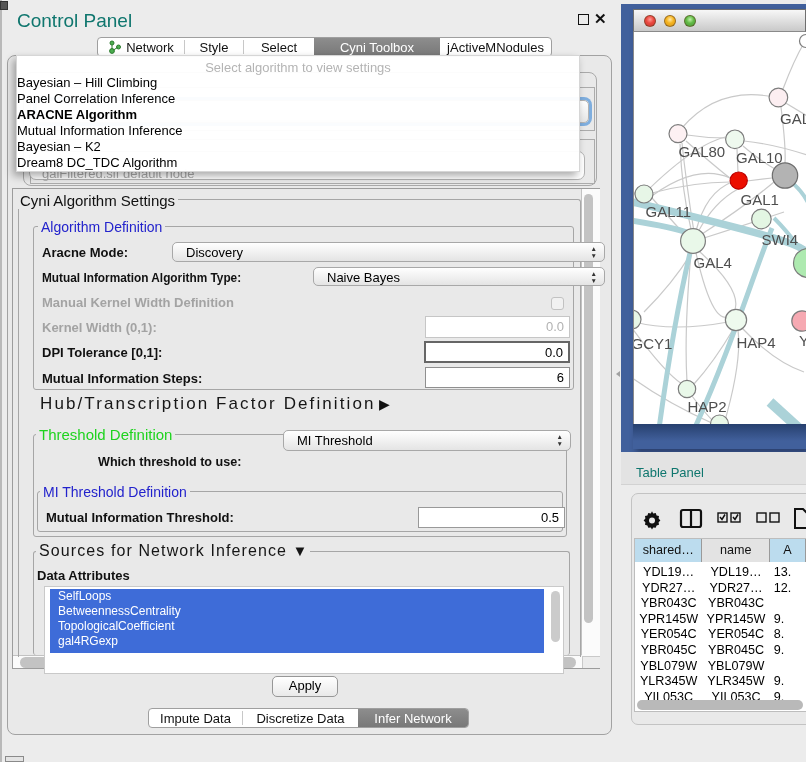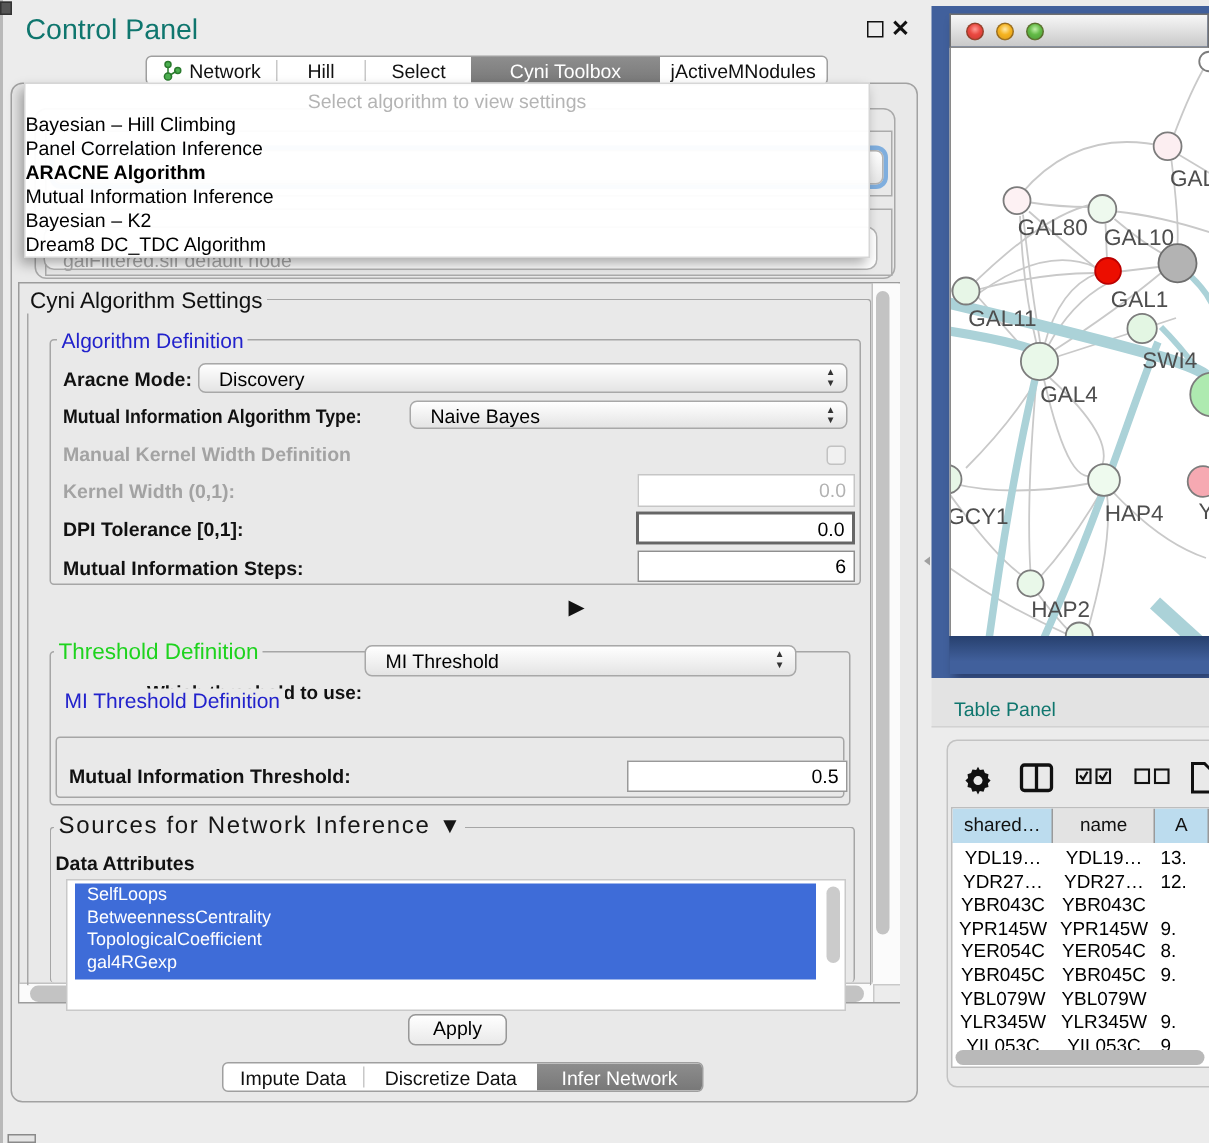--- a/index.html
+++ b/index.html
@@ -46,21 +46,21 @@
 #vsbLine { left:581px; top:189px; width:1px; height:466px; background:#c2c2c2; }
 #vThumb { left:584px; top:194px; width:9px; height:429px; background:#c3c3c3; border-radius:5px; }
 #hsbLine { left:13px; top:655px; width:568px; height:1px; background:#c2c2c2; }
 #hThumb { left:20px; top:657px; width:556px; height:11px; background:#c3c3c3; border-radius:6px; }
 
 
 .tg { position:absolute; border:1px solid #a6a6a6; border-radius:3px; }
 .tgLabel { position:absolute; background:#e9e9e9; padding:0 3px; font-size:14px; white-space:nowrap; }
 .lblB { font-weight:bold; font-size:13px; color:#111; position:absolute; white-space:nowrap; }
 .lblDis { color:#a3a3a3; }
-.combo { position:absolute; border:1.5px solid #a8a8a8; border-radius:5px; background:linear-gradient(#ffffff,#e4e4e4); font-size:13px; color:#000; }
+.combo { position:absolute; border:1.5px solid #a8a8a8; border-radius:5px; background:linear-gradient(#ffffff,#e4e4e4); font-size:13px; color:#000;margin-left:40px; }
 .combo .ct { position:absolute; left:13px; top:2px; }
 .combo .arr { position:absolute; right:7px; top:2px; font-size:6.5px; color:#333; line-height:7px; letter-spacing:0; }
 .tf { position:absolute; background:#fff; font-size:13px; text-align:right; padding-right:5px; }
 
 
 #srcList { left:44px; top:586px; width:520px; height:88px; background:#fff; border:1px solid #c9c9c9; overflow:hidden; }
 #srcSel { position:absolute; left:5px; top:2px; width:494px; height:64px; background:#3e6cd8; }
 #srcSel div { color:#fff; font-size:12px; padding-left:8px; height:15px; line-height:15px; }
 #listThumb { left:551px; top:591px; width:9px; height:51px; background:#cbcbcb; border-radius:6px; }
 
@@ -92,21 +92,21 @@
   <div class="abs" id="contentPanel"></div>
 
   <div class="abs tabbar" id="topTabs">
     <div class="tab" style="width:86px"><svg width="14" height="14" viewBox="0 0 14 14" style="margin-right:4px">
           <circle cx="4" cy="3" r="2" fill="#4caf50" stroke="#2a7a2d"></circle>
           <circle cx="4" cy="11" r="2.4" fill="#4caf50" stroke="#2a7a2d"></circle>
           <circle cx="10.5" cy="7" r="2" fill="#4caf50" stroke="#2a7a2d"></circle>
           <path d="M4 5v4M5.5 10l4-2.5" stroke="#2a7a2d" fill="none"></path>
         </svg>Network</div>
     <div class="sep"></div>
-    <div class="tab" style="width:58px">Hill</div>
+    <div class="tab" style="width:58px">Style</div>
     <div class="sep"></div>
     <div class="tab" style="width:70px">Select</div>
     <div class="tab sel" style="width:126px">Cyni Toolbox</div>
     <div class="tab" style="width:111px">jActiveMNodules</div>
   </div>
 
   <div class="abs" id="upperPanel"></div>
   <div class="abs grpPlain" id="grpA"></div>
   <div class="abs grpPlain" id="grpB"></div>
   <div class="abs" id="comboGhost"></div>
@@ -149,32 +149,33 @@
     </div>
   <div class="lblB lblDis" style="left:42px;top:295px">Manual Kernel Width Definition</div>
   <div class="abs" style="left:551px;top:297px;width:13px;height:13px;border:1.5px solid #c2c2c2;border-radius:3px;background:#f1f1f1"></div>
   <div class="lblB lblDis" style="left:42px;top:320px">Kernel Width (0,1):</div>
   <div class="tf" style="left:425px;top:316px;width:145px;height:22px;border:1.5px solid #c6c6c6;color:#b2b2b2;line-height:20px">0.0</div>
   <div class="lblB" style="left:42px;top:345px">DPI Tolerance [0,1]:</div>
   <div class="tf" style="left:424px;top:341px;width:146px;height:22px;border:2px solid #666;color:#000;line-height:19px">0.0</div>
   <div class="lblB" style="left:42px;top:371px">Mutual Information Steps:</div>
   <div class="tf" style="left:425px;top:367px;width:145px;height:21px;border:1.5px solid #8f8f8f;color:#000;line-height:19px">6</div>
 
+  <div class="abs" style="left:40px;top:394px;font-size:17px;letter-spacing:2.1px;color:#161616">Hub/Transcription Factor Definition</div>
   <div class="abs" style="left:379px;top:396px;font-size:14px;color:#111">▶</div>
 
   <div class="tg" style="left:33px;top:434px;width:534px;height:103px"></div>
   <div class="tgLabel" style="left:36px;top:426px;color:#1ed31e;font-size:15px">Threshold Definition</div>
   <div class="lblB" style="left:98px;top:455px;font-size:12.6px">Which threshold to use:</div>
   <div class="combo" style="left:243px;top:430px;width:288px;height:21px">
       <span class="ct">MI Threshold</span>
       <span class="arr">▲<br>▼</span>
     </div>
 
   <div class="tg" style="left:37px;top:491px;width:526px;height:41px"></div>
-  <div class="tgLabel" style="left:40px;top:459px;color:#2222cc">MI Threshold Definition</div>
+  <div class="tgLabel" style="left:40px;top:484px;color:#2222cc">MI Threshold Definition</div>
   <div class="lblB" style="left:46px;top:510px">Mutual Information Threshold:</div>
   <div class="tf" style="left:418px;top:507px;width:147px;height:21px;border:1.5px solid #999;color:#000;line-height:19px">0.5</div>
 
   <div class="tg" style="left:33px;top:551px;width:537px;height:104px;border-bottom:none"></div>
   <div class="tgLabel" style="left:36px;top:542px;color:#161616;font-size:16px;letter-spacing:1.1px">Sources for Network Inference <span style="font-size:15px;letter-spacing:0">▼</span></div>
   <div class="lblB" style="left:37px;top:568px">Data Attributes</div>
   <div class="abs" id="srcList">
     <div id="srcSel">
       <div>SelfLoops</div>
       <div>BetweennessCentrality</div>

